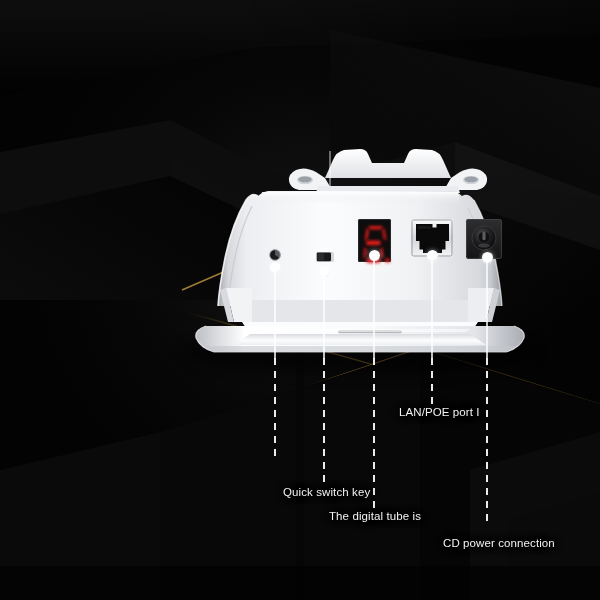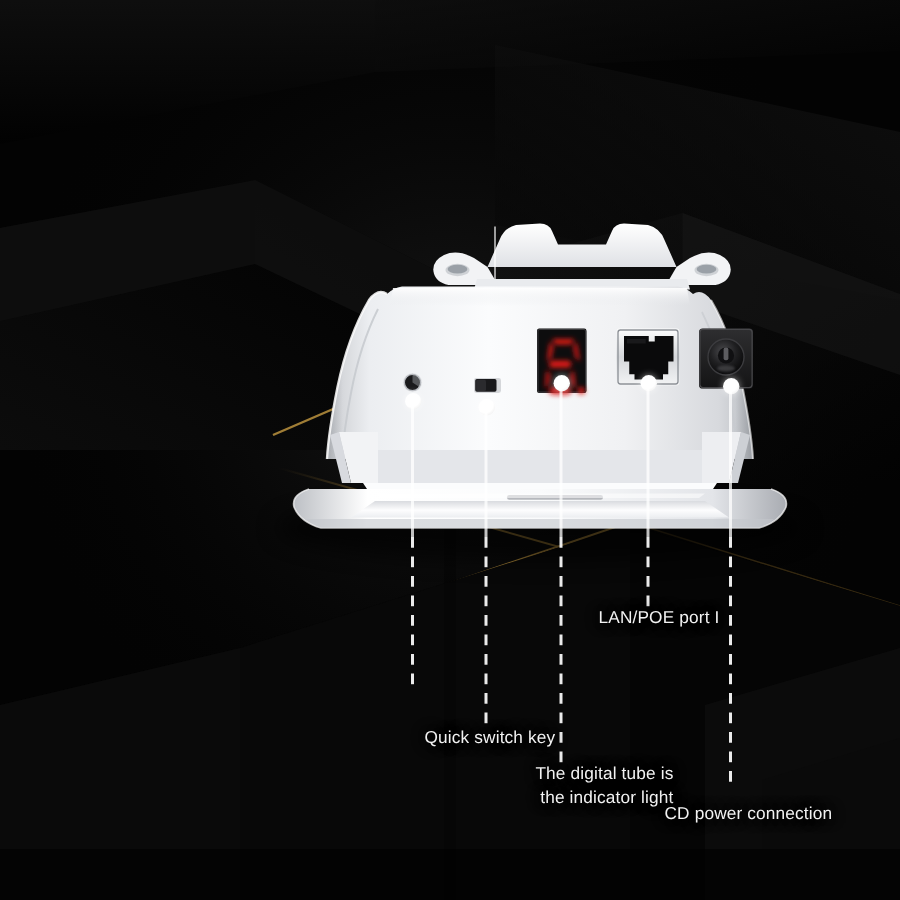--- a/index.html
+++ b/index.html
@@ -19,21 +19,21 @@
   .label{
     position:absolute;
     color:#f2f2f2;
     font-size:11.5px;
     line-height:15.5px;
     letter-spacing:.1px;
     white-space:nowrap;
     text-shadow:0 0 4px rgba(0,0,0,.95),0 0 9px rgba(0,0,0,.8);
     pointer-events:none;
   }
-  .label.two{white-space:normal;text-align:right;}
+  .label.two{white-space:normal;}
   .label .ln{display:block;}
 
   
   .leader{
     position:absolute;
     width:2px;
     background-image:linear-gradient(
       to bottom,
       #ffffff 0px,#ffffff 7px,
       rgba(255,255,255,0) 7px,rgba(255,255,255,0) 13px);
@@ -341,20 +341,19 @@
       <span class="ln">LAN/POE port I</span>
     </div>
 
 
     <div class="label" style="left:283px;top:485px;">
       <span class="ln">Quick switch key</span>
     </div>
 
     <div class="label two" style="left:329px;top:509px;width:120px;">
       <span class="ln">The digital tube is</span>
-      <span class="ln">the indicator light</span>
     </div>
 
     <div class="label" style="left:443px;top:536px;">
       <span class="ln">CD power connection</span>
     </div>
   </div>
 </div>
 
 </body></html>

